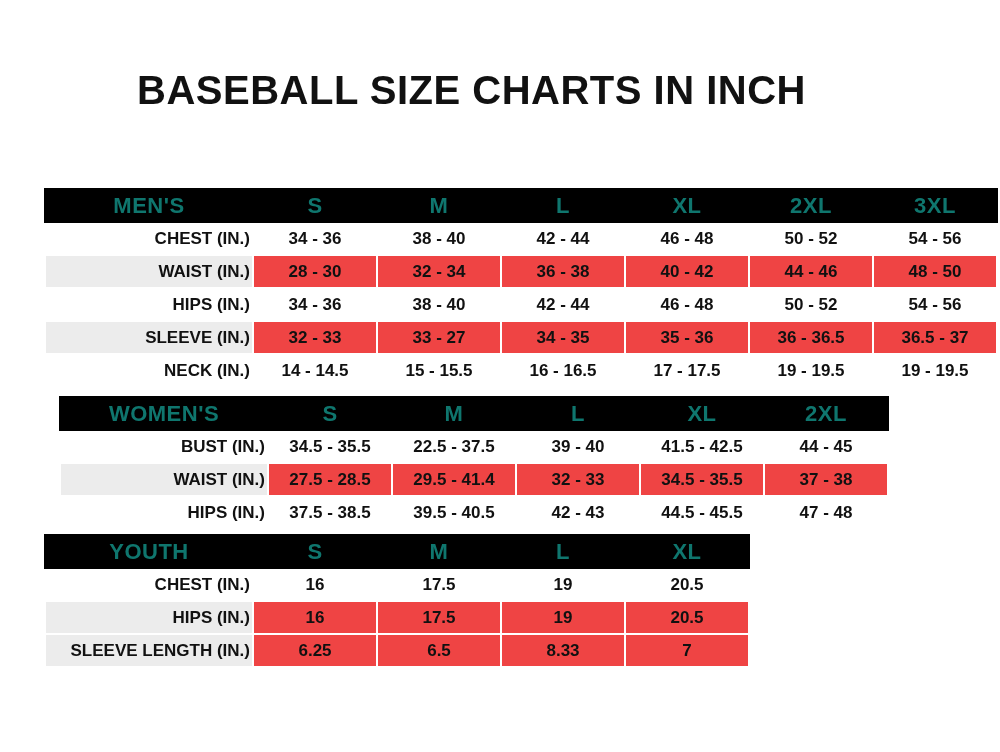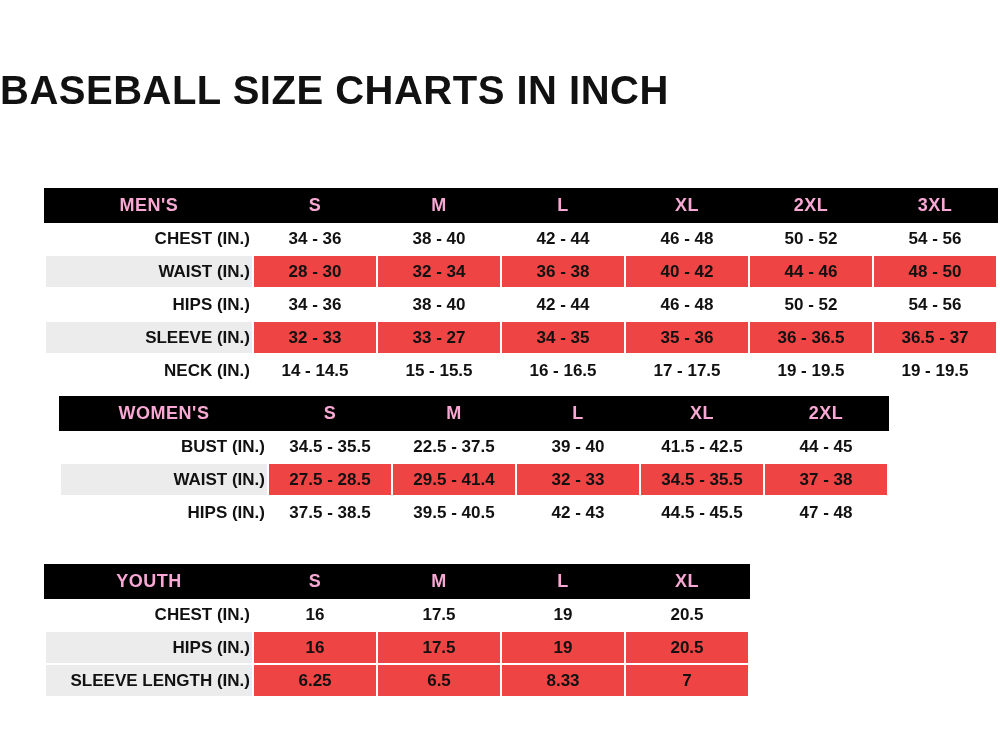--- a/index.html
+++ b/index.html
@@ -19,20 +19,21 @@
     width: 1000px;
     height: 752px;
     position: relative;
     background: #ffffff;
   }
   .title {
     position: absolute;
     top: 68px;
     left: 0;
     width: 943px;
+    text-align: center;
     font-size: 40px;
     font-weight: bold;
     letter-spacing: 0.5px;
     color: #111111;
   }
 
   table.size-table {
     border-collapse: collapse;
     table-layout: fixed;
   }
@@ -43,22 +44,22 @@
     font-weight: bold;
     height: 31px;
     padding: 0 2px;
     background: #ffffff;
     color: #111111;
     white-space: nowrap;
   }
   
   table.size-table tr.head td {
     background: #000000;
-    color: #f9a8d4;
-    font-size: 18px;
+    color: #0f766e;
+    font-size: 22px;
     letter-spacing: 0.5px;
     border-color: #000000;
   }
   
   table.size-table tr.body.alt td {
     background: #ef4444;
   }
   table.size-table tr.body td.rowlabel {
     background: #ffffff;
     font-size: 17px;
@@ -78,21 +79,21 @@
     top: 188px;
   }
   #women-table-wrap {
     position: absolute;
     left: 59px;
     top: 396px;
   }
   #youth-table-wrap {
     position: absolute;
     left: 44px;
-    top: 564px;
+    top: 534px;
   }
 
   
   #men-table col.c0 { width: 208px; }
   #men-table col.cx { width: 124px; }
 
   #women-table col.c0 { width: 208px; }
   #women-table col.cx { width: 124px; }
 
   #youth-table col.c0 { width: 208px; }

